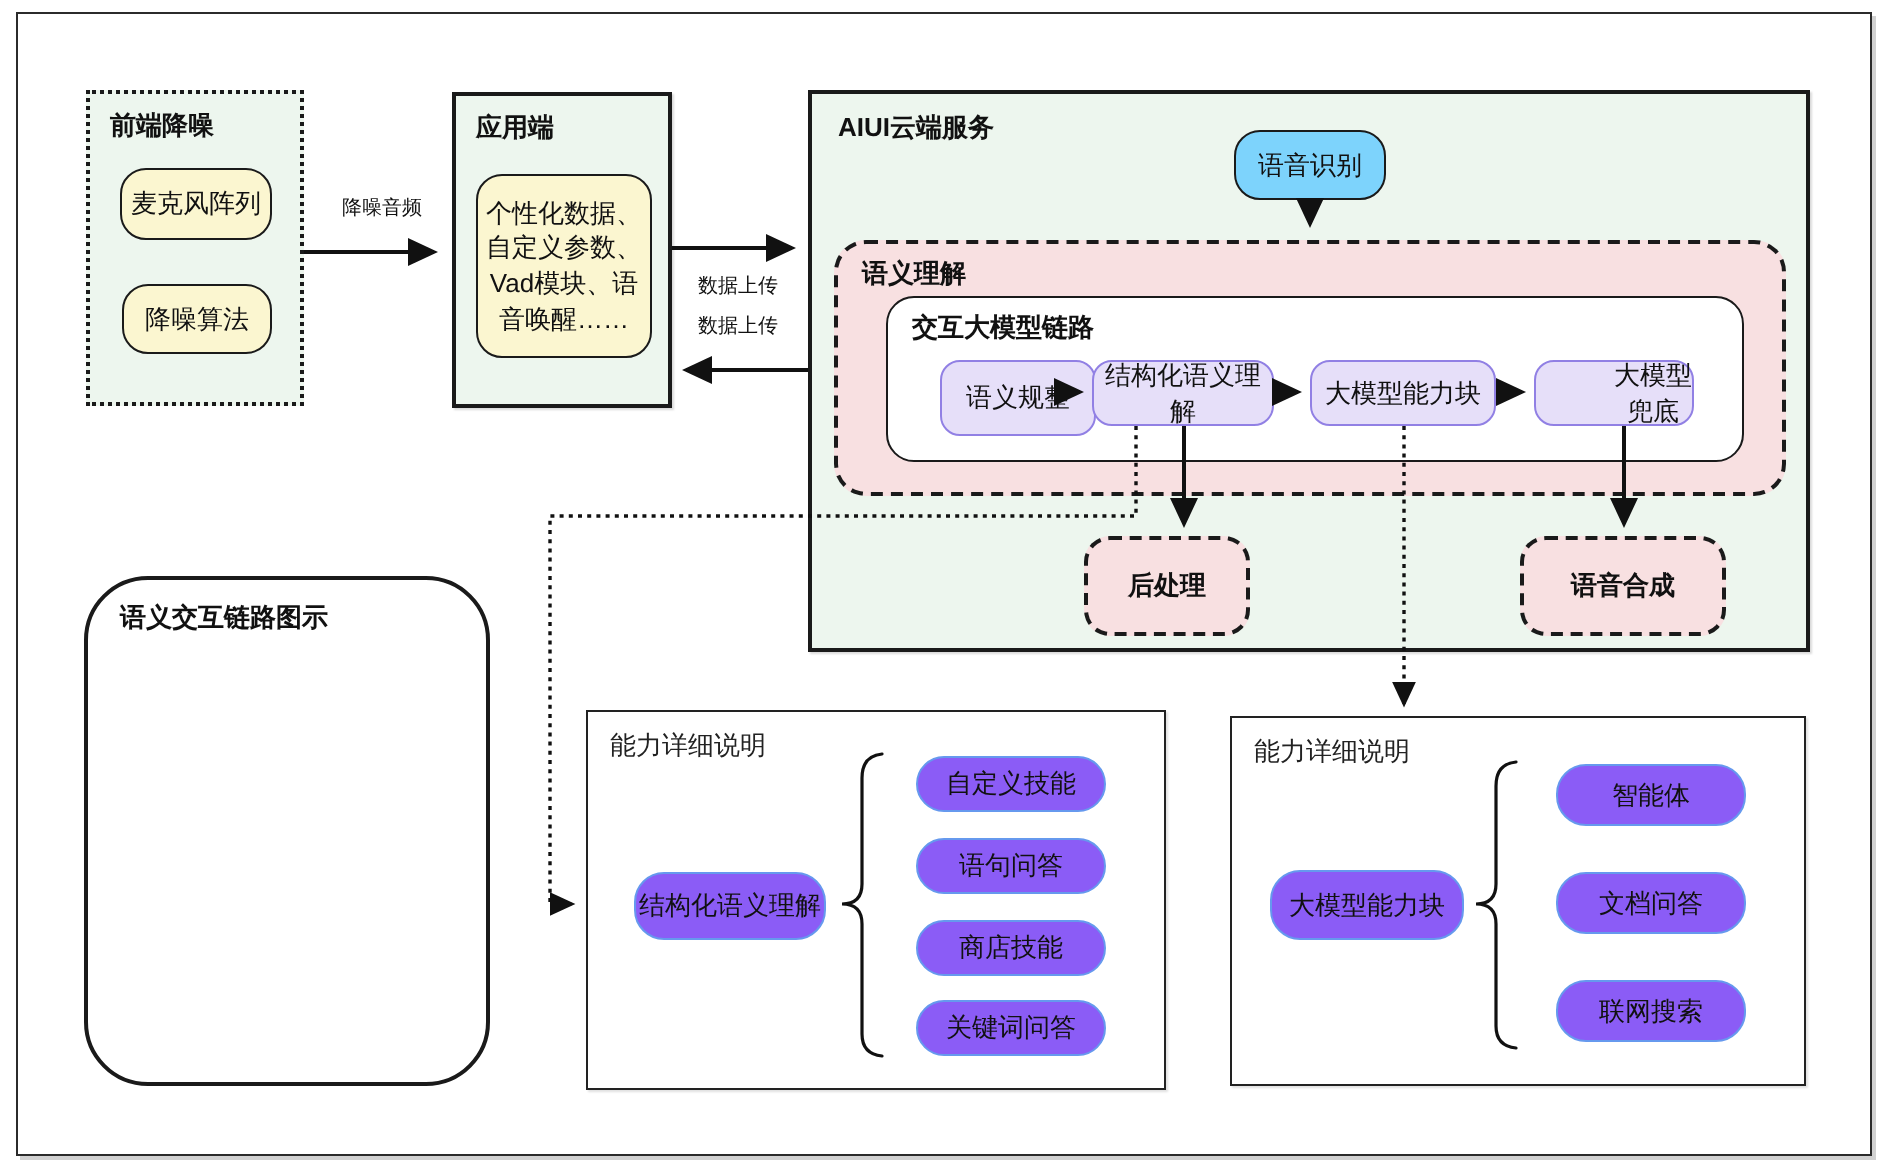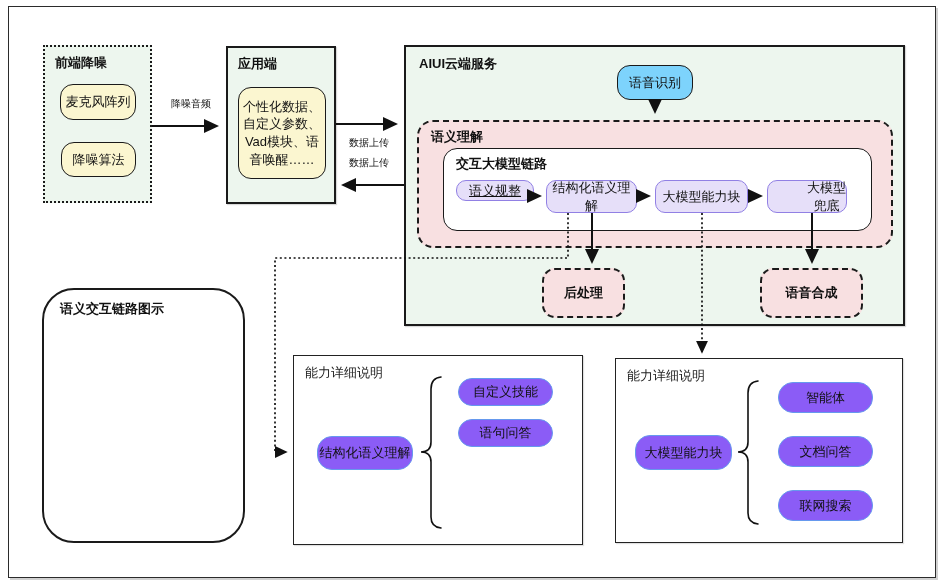--- a/index.html
+++ b/index.html
@@ -64,39 +64,41 @@
   <div class="node pink" style="left:617px;top:65px;width:76px;height:35px;">语音识别</div>
 
   <div class="container pinkc-dashed" style="left:417px;top:120px;width:476px;height:128px;">
     <div class="box-title" style="left:12px;top:6px;">语义理解</div>
   </div>
 
   <div class="container white-rounded" style="left:443px;top:148px;width:429px;height:83px;">
     <div class="box-title" style="left:12px;top:6px;">交互大模型链路</div>
   </div>
 
-  <div class="node purple" style="left:456px;top:180px;width:78px;height:21px;text-decoration:underline;">语义规整</div>
+  <div class="node purple" style="left:470px;top:180px;width:78px;height:38px;">语义规整</div>
   <div class="node purple" style="left:546px;top:180px;width:91px;height:33px;">结构化语义理解</div>
   <div class="node purple" style="left:655px;top:180px;width:93px;height:33px;">大模型能力块</div>
   <div class="node purple" style="left:767px;top:180px;width:80px;height:33px;padding-left:39px;">大模型兜底</div>
 
   <div class="node pink-dashed" style="left:542px;top:268px;width:83px;height:50px;">后处理</div>
   <div class="node pink-dashed" style="left:760px;top:268px;width:103px;height:50px;">语音合成</div>
 
   <div class="container legend-box" style="left:42px;top:288px;width:203px;height:255px;">
     <div class="box-title" style="left:16px;top:10px;">语义交互链路图示</div>
 
   </div>
 
   <div class="container detail-box" style="left:293px;top:355px;width:290px;height:190px;">
     <div class="box-title-reg" style="left:11px;top:8px;">能力详细说明</div>
   </div>
   <div class="node blue" style="left:317px;top:436px;width:96px;height:34px;">结构化语义理解</div>
   <div class="node blue" style="left:458px;top:378px;width:95px;height:28px;">自定义技能</div>
   <div class="node blue" style="left:458px;top:419px;width:95px;height:28px;">语句问答</div>
+  <div class="node blue" style="left:458px;top:460px;width:95px;height:28px;">商店技能</div>
+  <div class="node blue" style="left:458px;top:500px;width:95px;height:28px;">关键词问答</div>
 
   <div class="container detail-box" style="left:615px;top:358px;width:288px;height:185px;">
     <div class="box-title-reg" style="left:11px;top:8px;">能力详细说明</div>
   </div>
   <div class="node blue" style="left:635px;top:435px;width:97px;height:35px;">大模型能力块</div>
   <div class="node blue" style="left:778px;top:382px;width:95px;height:31px;">智能体</div>
   <div class="node blue" style="left:778px;top:436px;width:95px;height:31px;">文档问答</div>
   <div class="node blue" style="left:778px;top:490px;width:95px;height:31px;">联网搜索</div>
 
   <svg class="overlay" viewBox="0 0 945 588">

